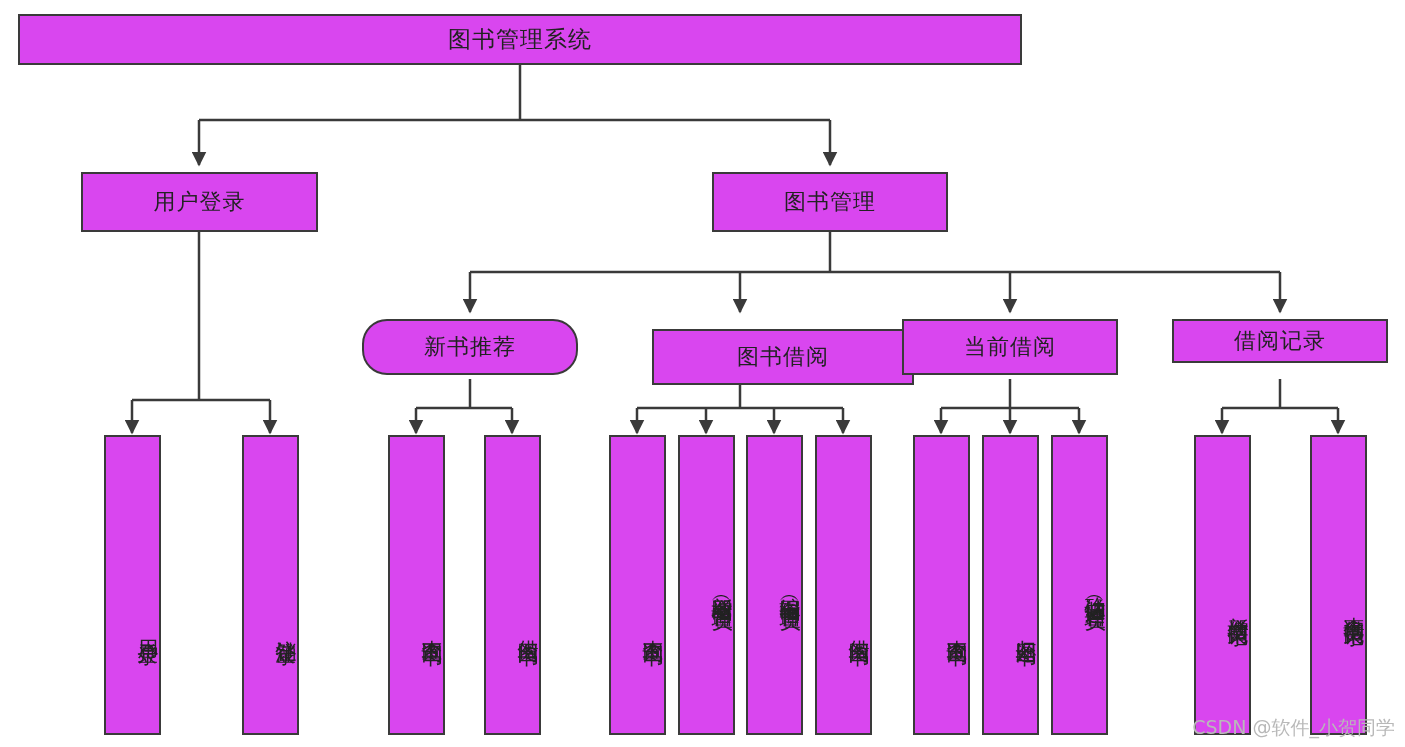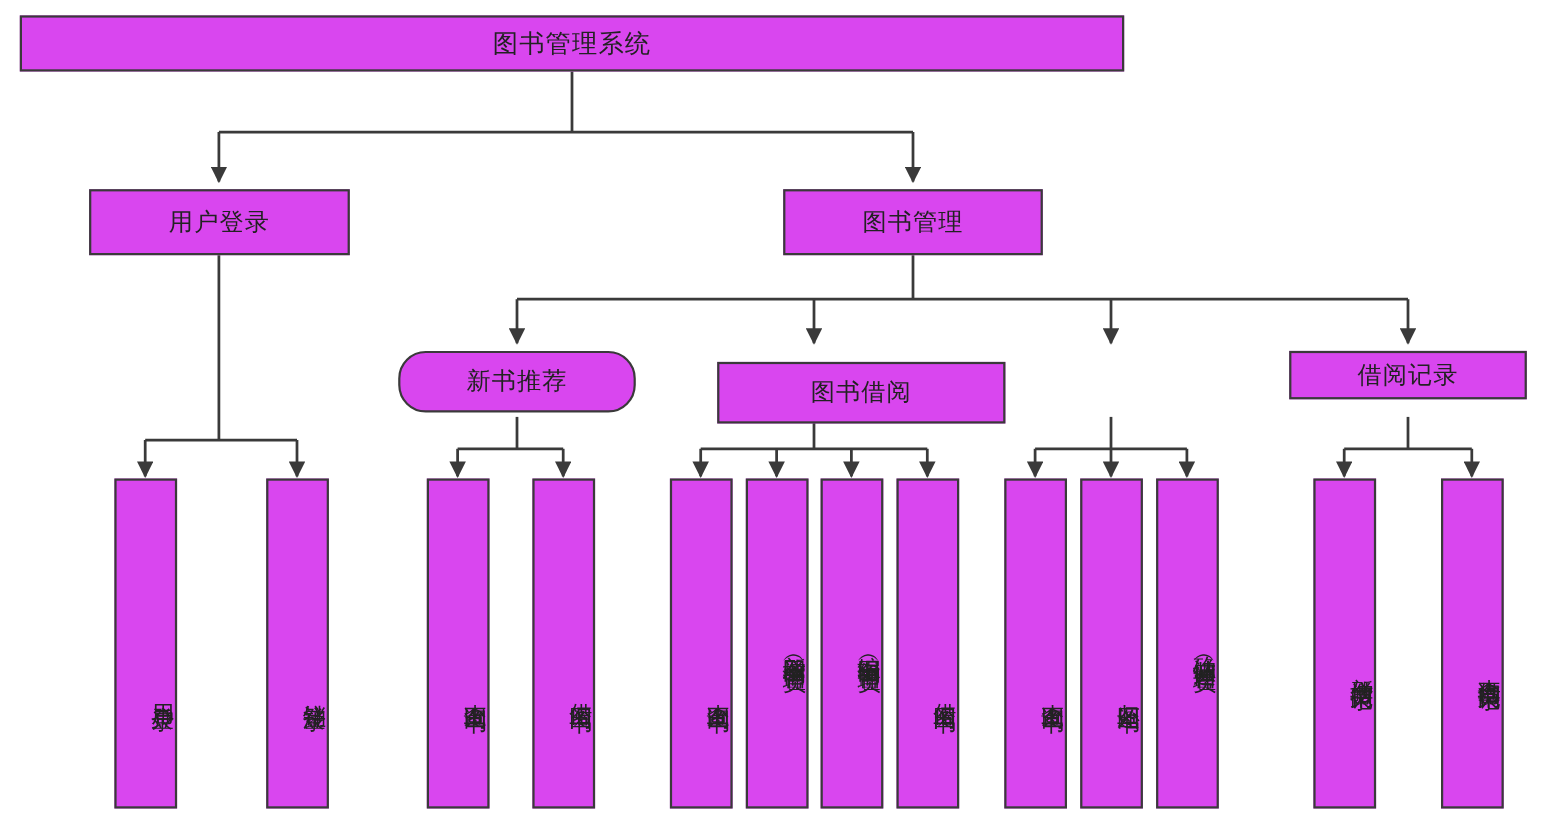--- a/index.html
+++ b/index.html
@@ -135,20 +135,23 @@
   <div class="node horizontal" style="left:712px; top:172px; width:236px; height:60px;">
     <span>图书管理</span>
   </div>
 
   <div class="node horizontal" style="left:362px; top:319px; width:216px; height:56px;border-radius:25px;">
     <span>新书推荐</span>
   </div>
   <div class="node horizontal" style="left:632px; top:329px; width:262px; height:56px;margin-left:20px;">
     <span>图书借阅</span>
   </div>
+  <div class="node horizontal" style="left:902px; top:319px; width:216px; height:56px;">
+    <span>当前借阅</span>
+  </div>
   <div class="node horizontal" style="left:1172px; top:319px; width:216px; height:44px;">
     <span>借阅记录</span>
   </div>
 
   <div class="node vertical" style="left:104px; top:435px; width:57px; height:300px; padding-top:84px;">
     <span class="vtext">用户登录</span>
   </div>
   <div class="node vertical" style="left:242px; top:435px; width:57px; height:300px; padding-top:84px;">
     <span class="vtext">注销登录</span>
   </div>
@@ -183,14 +186,15 @@
     <span class="vtext">确认归还（管理员）</span>
   </div>
 
   <div class="node vertical" style="left:1194px; top:435px; width:57px; height:300px; padding-top:42px;">
     <span class="vtext">新增借阅记录</span>
   </div>
   <div class="node vertical" style="left:1310px; top:435px; width:57px; height:300px; padding-top:42px;">
     <span class="vtext">查询借阅记录</span>
   </div>
 
+  <div class="watermark">CSDN @软件_小贺同学</div>
 
 </div>
 
 </body></html>

